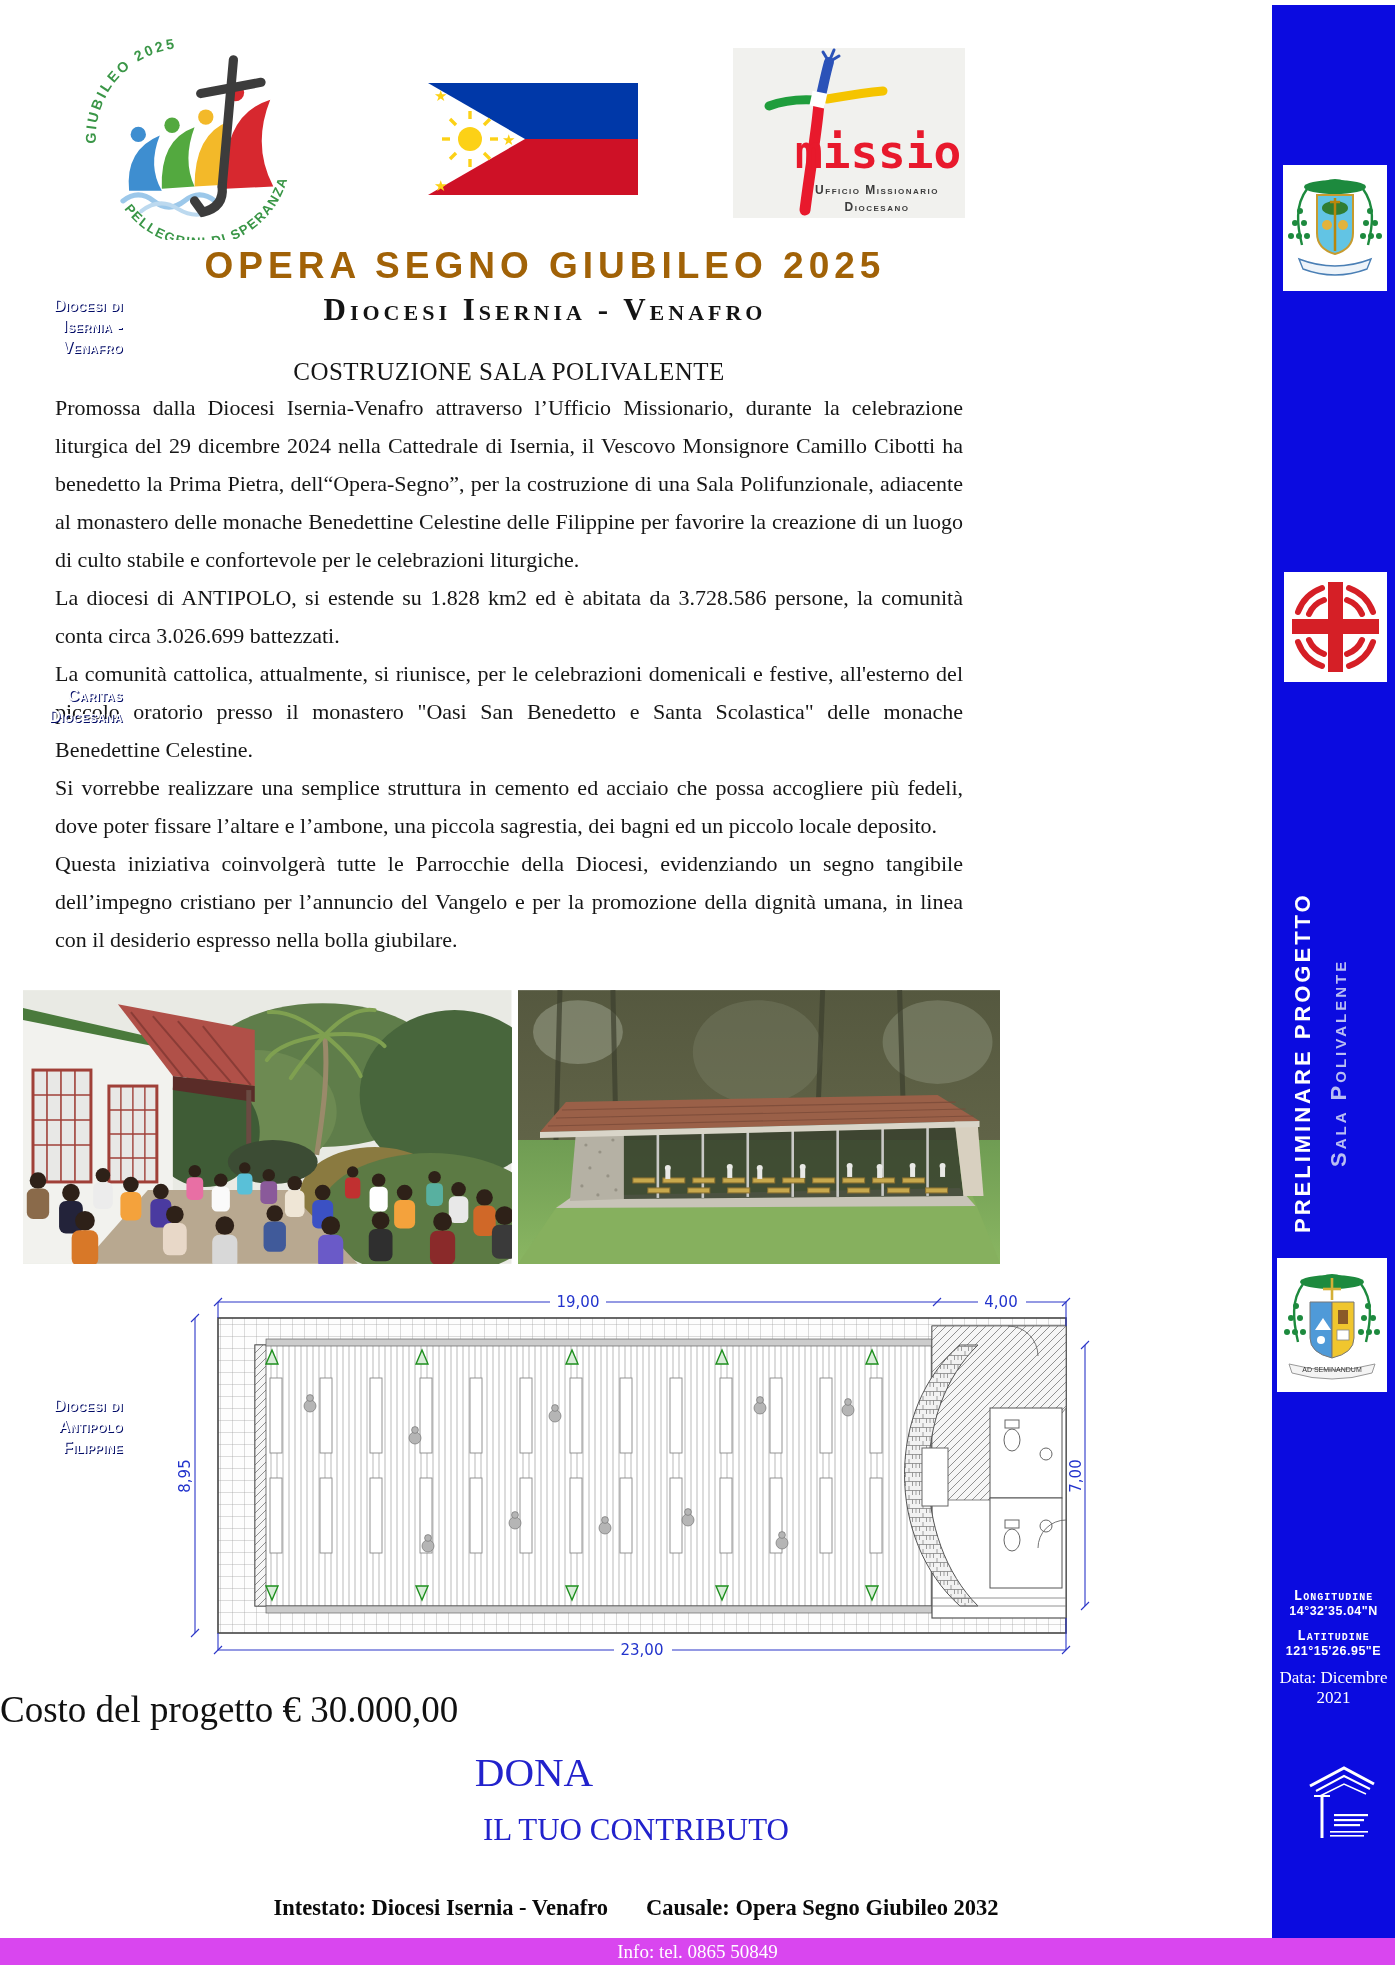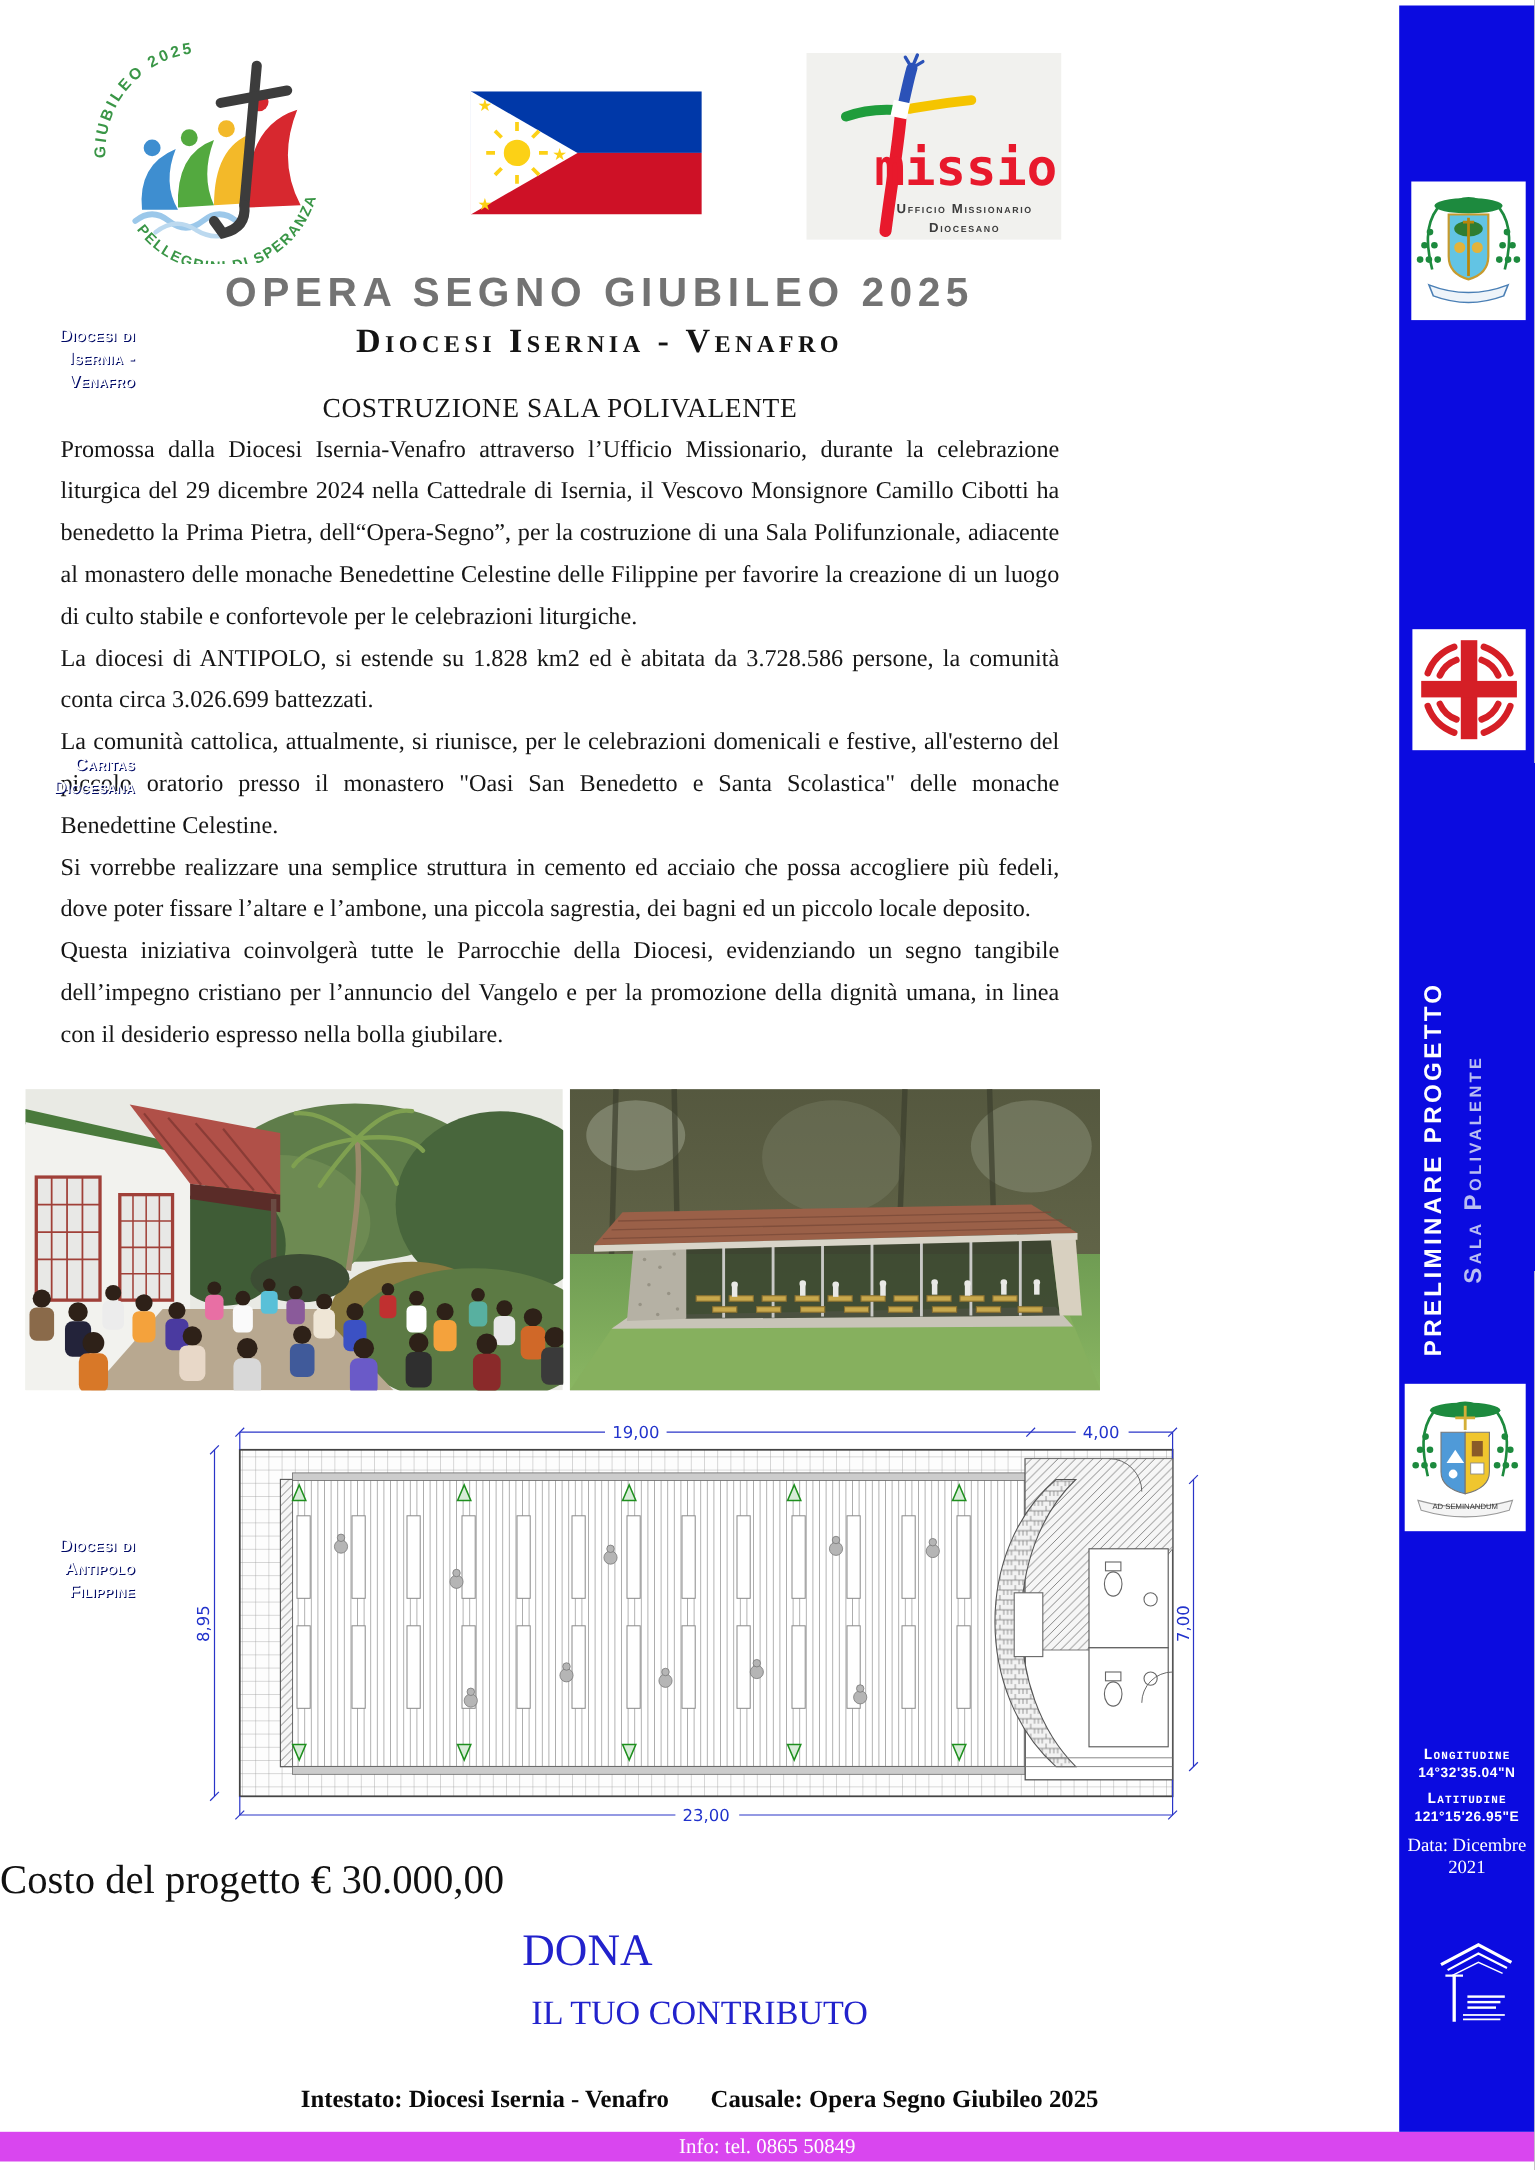--- a/index.html
+++ b/index.html
@@ -23,21 +23,21 @@
   .geo .gvalue{font-size:12.5px;letter-spacing:.5px;}
   .sb-date{position:absolute;left:1272px;top:1668px;width:123px;text-align:center;color:#ffffff;
            font-family:"Liberation Serif",serif;font-size:17px;}
 
   
   .logo-jubilee{position:absolute;left:80px;top:35px;width:225px;height:205px;}
   .logo-flag{position:absolute;left:428px;top:83px;width:210px;height:112px;}
   .logo-missio{position:absolute;left:733px;top:48px;width:232px;height:170px;}
   .main-title{position:absolute;left:0;top:245px;width:1090px;text-align:center;
               font-family:"Liberation Sans",sans-serif;font-weight:800;font-size:37px;
-              letter-spacing:5px;color:#737373;}
+              letter-spacing:5px;color:#a16207;}
   .sub-title{position:absolute;left:0;top:292px;width:1090px;text-align:center;
              font-family:"Liberation Serif",serif;font-variant:small-caps;font-weight:bold;
              font-size:31px;letter-spacing:4px;color:#141414;}
 
   
   .article{position:absolute;left:55px;top:358px;width:908px;color:#161616;}
   .article h2{margin:0 0 3px 0;text-align:center;font-size:25px;font-weight:normal;
               font-family:"Liberation Serif",serif;letter-spacing:.5px;}
   .article p{margin:0;text-align:justify;font-size:22px;line-height:38px;}
 
@@ -598,21 +598,21 @@
       <text x="921" y="188" text-anchor="middle" transform="rotate(-90 921 188)">7,00</text>
     </g>
   </svg>
 
   <div class="cost-line">Costo del progetto € 30.000,00</div>
   <div class="dona1">DONA</div>
   <div class="dona2">IL TUO CONTRIBUTO</div>
 
   <div class="iban-line">
     <span>Intestato: Diocesi Isernia - Venafro</span>
-    <span>Causale: Opera Segno Giubileo 2025</span>
+    <span>Causale: Opera Segno Giubileo 2032</span>
   </div>
   <div class="info-bar">
     <span>Info:  tel. 0865 50849</span>
   </div>
 
   <div class="sidebar"></div>
 
   <div class="coa-box" style="left:1283px;top:165px;width:104px;height:126px;">
     <svg width="104" height="126" viewBox="0 0 104 126">
       <path d="M32,22 Q52,6 72,22" fill="#1d8a3e"></path>

